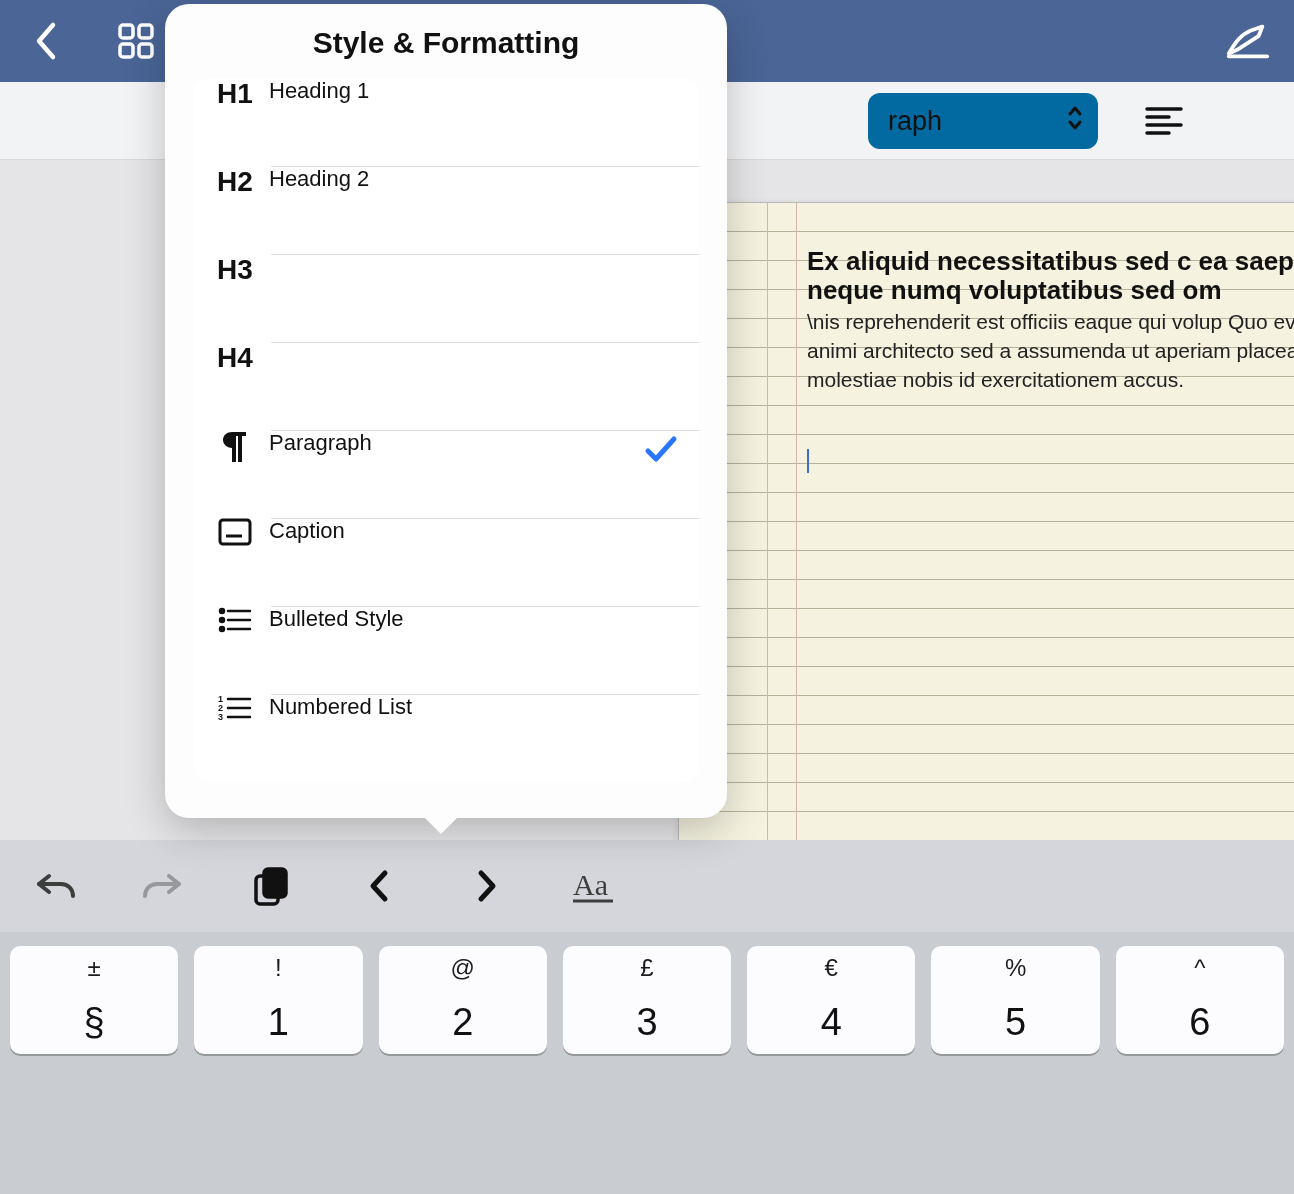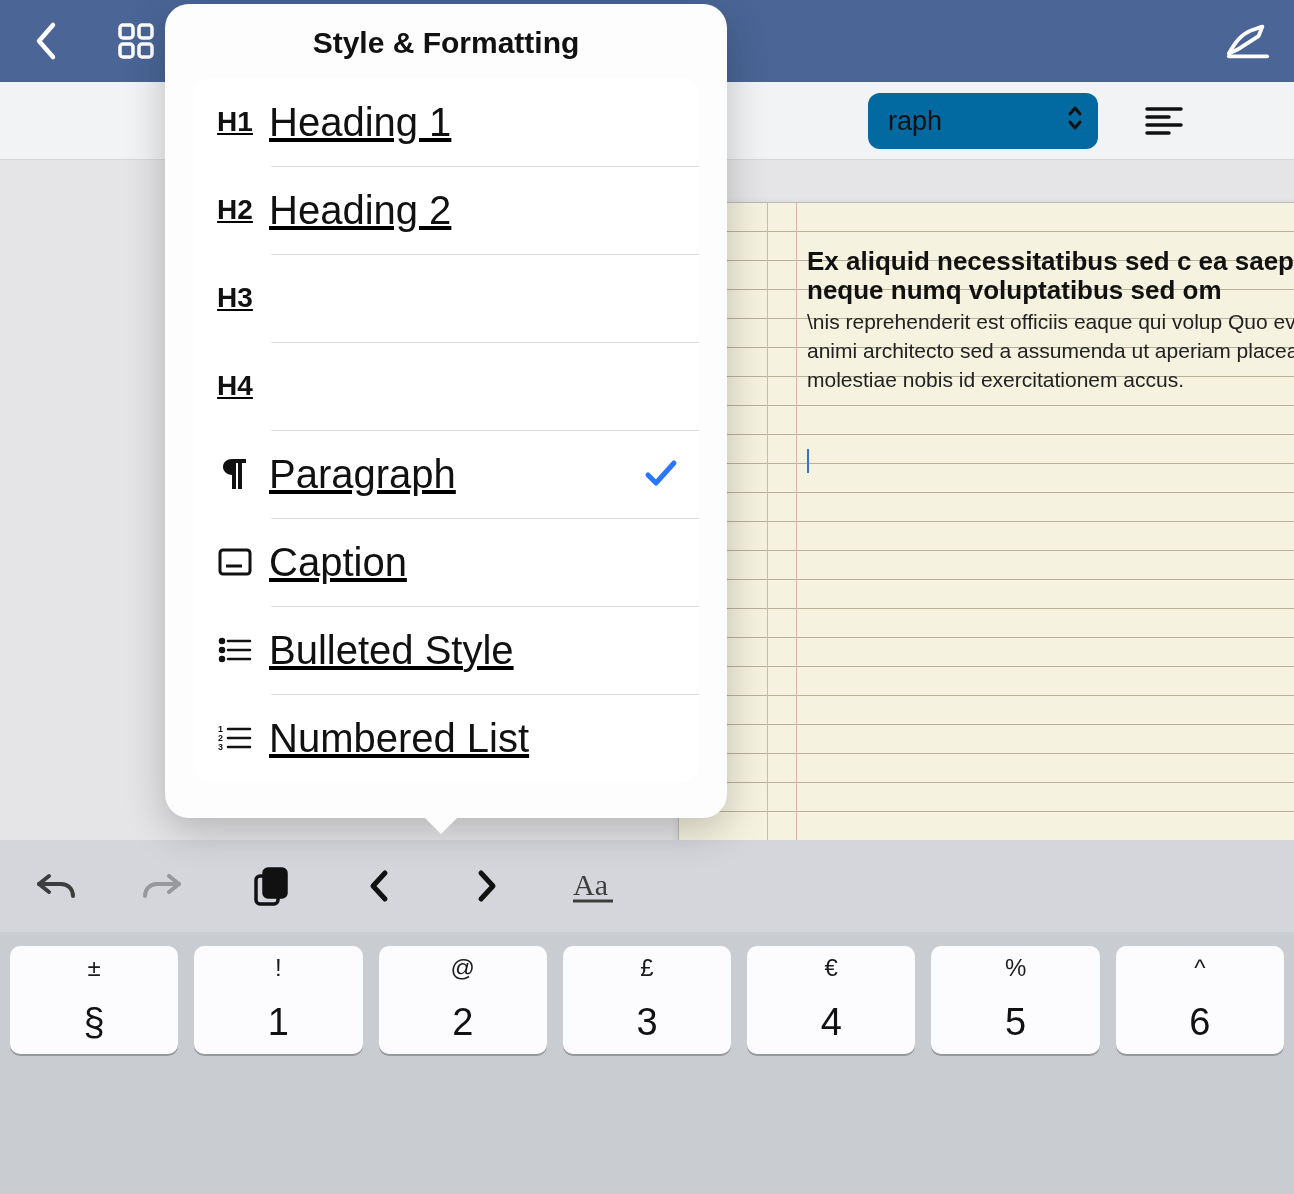--- a/index.html
+++ b/index.html
@@ -146,25 +146,24 @@
     color: #111;
   }
   .popover-list {
     margin: 0 28px 12px 28px;
     background: #fff;
     border-radius: 18px;
     overflow: hidden;
   }
   .popover-item {
     display: flex;
-    align-items: center;
+    align-items: flex-start;
     height: 88px;
     padding: 0 18px 0 8px;
     cursor: pointer;
-    text-decoration: underline;
   }
   .popover-item + .popover-item {
     position: relative;
   }
   .popover-item + .popover-item::before {
     content: "";
     position: absolute;
     left: 78px; right: 0; top: 0;
     height: 1px;
     background: #ddd;
@@ -172,21 +171,21 @@
   .popover-item .ico {
     width: 68px;
     text-align: center;
     font-size: 28px;
     font-weight: 600;
     color: #111;
     display:flex; align-items:center; justify-content:center;
   }
   .popover-item .lbl {
     flex: 1;
-    font-size: 40px;
+    font-size: 22px;
     color: #111;
   }
   .popover-item .check {
     width: 40px; height: 40px;
     display: none;
     align-items:center; justify-content:center;
   }
   .popover-item.selected .check { display: flex; }
 
   

